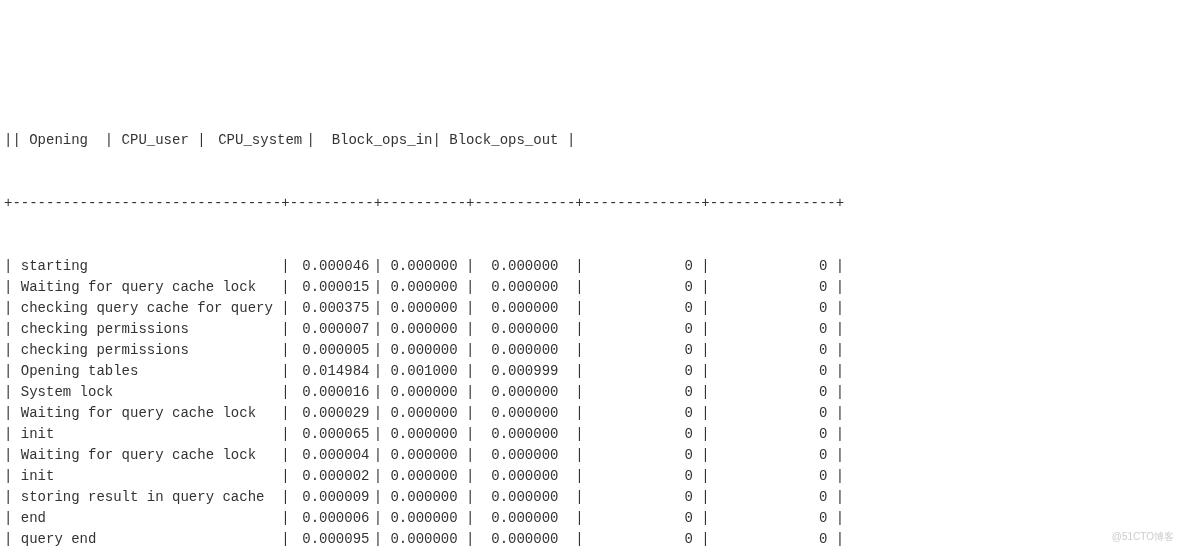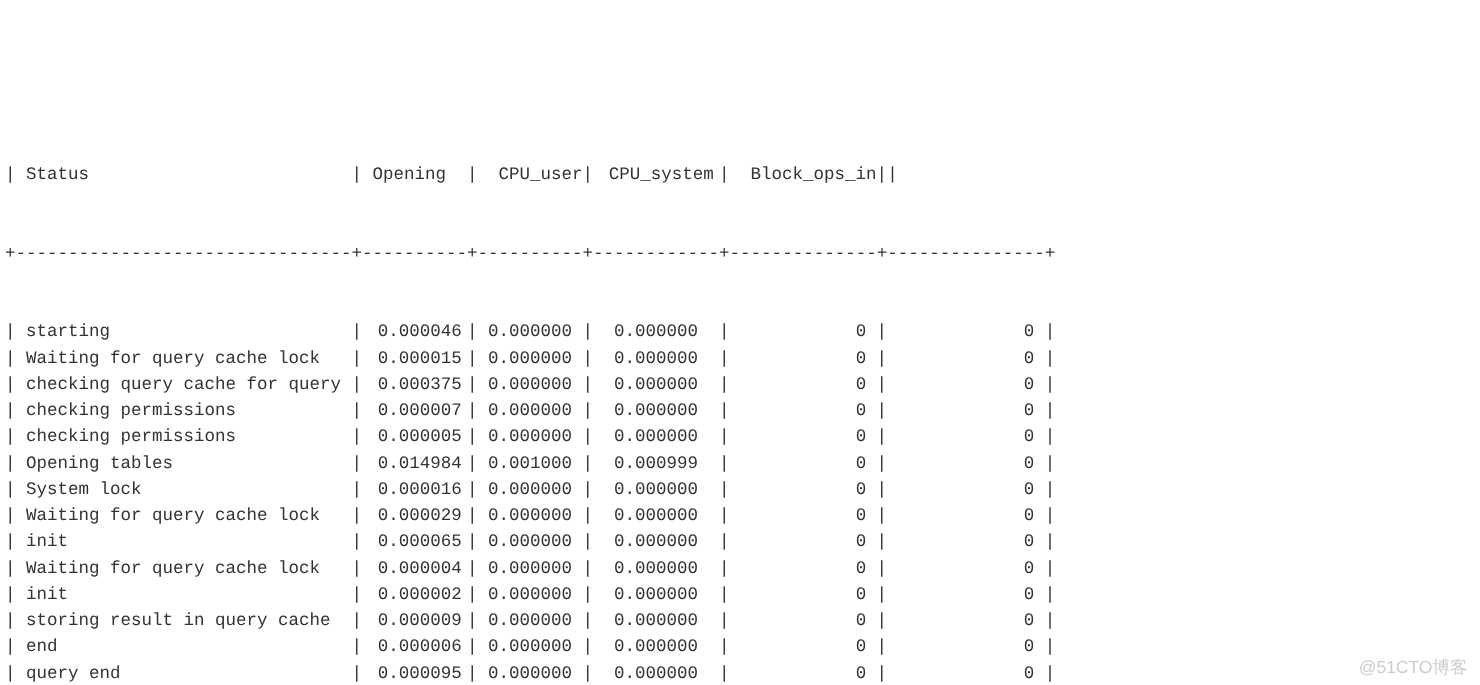--- a/index.html
+++ b/index.html
@@ -26,55 +26,55 @@
       color: #333;
     }
     .c-status { width: 32ch; padding-left: 1ch; }
     .c-duration { width: 10ch; text-align: center; padding-left: 1ch; }
     .c-cpu-user { width: 10ch; text-align: left; padding-left: 1ch; }
     .c-cpu-system { width: 12ch; text-align: center; }
     .c-block-in { width: 14ch; text-align: right; padding-right: 1ch; }
     .c-block-out { width: 15ch; text-align: right; padding-right: 1ch; }
     .h-status { width: 32ch; padding-left: 1ch; }
     .h-duration { width: 10ch; text-align: left; padding-left: 1ch; }
-    .h-cpu-user { width: 10ch; text-align: right; padding-left: 1ch; font-family: Liberation Mono, monospace; }
+    .h-cpu-user { width: 10ch; text-align: left; padding-left: 1ch; font-family: Liberation Mono, monospace; }
     .h-cpu-system { width: 12ch; text-align: center; padding-left: 1ch; }
     .h-block-in { width: 14ch; text-align: right; padding-left: 1ch; font-family: Liberation Mono, monospace; }
     .h-block-out { width: 15ch; text-align: left; padding-left: 1ch; }
     .divider {
       color: #333;
       letter-spacing: 0;
     }
     .watermark {
       position: absolute;
       right: 10px;
       bottom: 4px;
-      font-size: 14px;
+      font-size: 10px;
       color: #ccc;
       font-family: sans-serif;
     }
   </style>
 </head>
 <body>
 
 
 
 <div>
   <div class="row">
     <span class="sep">|</span>
-    <span class="cell h-status">Status</span>
     <span class="sep">|</span>
     <span class="cell h-duration">Opening</span>
     <span class="sep">|</span>
     <span class="cell h-cpu-user">CPU_user</span>
     <span class="sep">|</span>
     <span class="cell h-cpu-system">CPU_system</span>
     <span class="sep">|</span>
     <span class="cell h-block-in">Block_ops_in</span>
     <span class="sep">|</span>
+    <span class="cell h-block-out">Block_ops_out</span>
     <span class="sep">|</span>
   </div>
   <div class="divider" id="divider-top">+--------------------------------+----------+----------+------------+--------------+---------------+</div>
   <div id="rows-container"><div class="row"><span class="sep">|</span><span class="cell c-status">starting</span><span class="sep">|</span><span class="cell c-duration">0.000046</span><span class="sep">|</span><span class="cell c-cpu-user">0.000000</span><span class="sep">|</span><span class="cell c-cpu-system">0.000000</span><span class="sep">|</span><span class="cell c-block-in">0</span><span class="sep">|</span><span class="cell c-block-out">0</span><span class="sep">|</span></div><div class="row"><span class="sep">|</span><span class="cell c-status">Waiting for query cache lock</span><span class="sep">|</span><span class="cell c-duration">0.000015</span><span class="sep">|</span><span class="cell c-cpu-user">0.000000</span><span class="sep">|</span><span class="cell c-cpu-system">0.000000</span><span class="sep">|</span><span class="cell c-block-in">0</span><span class="sep">|</span><span class="cell c-block-out">0</span><span class="sep">|</span></div><div class="row"><span class="sep">|</span><span class="cell c-status">checking query cache for query</span><span class="sep">|</span><span class="cell c-duration">0.000375</span><span class="sep">|</span><span class="cell c-cpu-user">0.000000</span><span class="sep">|</span><span class="cell c-cpu-system">0.000000</span><span class="sep">|</span><span class="cell c-block-in">0</span><span class="sep">|</span><span class="cell c-block-out">0</span><span class="sep">|</span></div><div class="row"><span class="sep">|</span><span class="cell c-status">checking permissions</span><span class="sep">|</span><span class="cell c-duration">0.000007</span><span class="sep">|</span><span class="cell c-cpu-user">0.000000</span><span class="sep">|</span><span class="cell c-cpu-system">0.000000</span><span class="sep">|</span><span class="cell c-block-in">0</span><span class="sep">|</span><span class="cell c-block-out">0</span><span class="sep">|</span></div><div class="row"><span class="sep">|</span><span class="cell c-status">checking permissions</span><span class="sep">|</span><span class="cell c-duration">0.000005</span><span class="sep">|</span><span class="cell c-cpu-user">0.000000</span><span class="sep">|</span><span class="cell c-cpu-system">0.000000</span><span class="sep">|</span><span class="cell c-block-in">0</span><span class="sep">|</span><span class="cell c-block-out">0</span><span class="sep">|</span></div><div class="row"><span class="sep">|</span><span class="cell c-status">Opening tables</span><span class="sep">|</span><span class="cell c-duration">0.014984</span><span class="sep">|</span><span class="cell c-cpu-user">0.001000</span><span class="sep">|</span><span class="cell c-cpu-system">0.000999</span><span class="sep">|</span><span class="cell c-block-in">0</span><span class="sep">|</span><span class="cell c-block-out">0</span><span class="sep">|</span></div><div class="row"><span class="sep">|</span><span class="cell c-status">System lock</span><span class="sep">|</span><span class="cell c-duration">0.000016</span><span class="sep">|</span><span class="cell c-cpu-user">0.000000</span><span class="sep">|</span><span class="cell c-cpu-system">0.000000</span><span class="sep">|</span><span class="cell c-block-in">0</span><span class="sep">|</span><span class="cell c-block-out">0</span><span class="sep">|</span></div><div class="row"><span class="sep">|</span><span class="cell c-status">Waiting for query cache lock</span><span class="sep">|</span><span class="cell c-duration">0.000029</span><span class="sep">|</span><span class="cell c-cpu-user">0.000000</span><span class="sep">|</span><span class="cell c-cpu-system">0.000000</span><span class="sep">|</span><span class="cell c-block-in">0</span><span class="sep">|</span><span class="cell c-block-out">0</span><span class="sep">|</span></div><div class="row"><span class="sep">|</span><span class="cell c-status">init</span><span class="sep">|</span><span class="cell c-duration">0.000065</span><span class="sep">|</span><span class="cell c-cpu-user">0.000000</span><span class="sep">|</span><span class="cell c-cpu-system">0.000000</span><span class="sep">|</span><span class="cell c-block-in">0</span><span class="sep">|</span><span class="cell c-block-out">0</span><span class="sep">|</span></div><div class="row"><span class="sep">|</span><span class="cell c-status">Waiting for query cache lock</span><span class="sep">|</span><span class="cell c-duration">0.000004</span><span class="sep">|</span><span class="cell c-cpu-user">0.000000</span><span class="sep">|</span><span class="cell c-cpu-system">0.000000</span><span class="sep">|</span><span class="cell c-block-in">0</span><span class="sep">|</span><span class="cell c-block-out">0</span><span class="sep">|</span></div><div class="row"><span class="sep">|</span><span class="cell c-status">init</span><span class="sep">|</span><span class="cell c-duration">0.000002</span><span class="sep">|</span><span class="cell c-cpu-user">0.000000</span><span class="sep">|</span><span class="cell c-cpu-system">0.000000</span><span class="sep">|</span><span class="cell c-block-in">0</span><span class="sep">|</span><span class="cell c-block-out">0</span><span class="sep">|</span></div><div class="row"><span class="sep">|</span><span class="cell c-status">storing result in query cache</span><span class="sep">|</span><span class="cell c-duration">0.000009</span><span class="sep">|</span><span class="cell c-cpu-user">0.000000</span><span class="sep">|</span><span class="cell c-cpu-system">0.000000</span><span class="sep">|</span><span class="cell c-block-in">0</span><span class="sep">|</span><span class="cell c-block-out">0</span><span class="sep">|</span></div><div class="row"><span class="sep">|</span><span class="cell c-status">end</span><span class="sep">|</span><span class="cell c-duration">0.000006</span><span class="sep">|</span><span class="cell c-cpu-user">0.000000</span><span class="sep">|</span><span class="cell c-cpu-system">0.000000</span><span class="sep">|</span><span class="cell c-block-in">0</span><span class="sep">|</span><span class="cell c-block-out">0</span><span class="sep">|</span></div><div class="row"><span class="sep">|</span><span class="cell c-status">query end</span><span class="sep">|</span><span class="cell c-duration">0.000095</span><span class="sep">|</span><span class="cell c-cpu-user">0.000000</span><span class="sep">|</span><span class="cell c-cpu-system">0.000000</span><span class="sep">|</span><span class="cell c-block-in">0</span><span class="sep">|</span><span class="cell c-block-out">0</span><span class="sep">|</span></div></div>
   
 </div>
 <div class="watermark">@51CTO博客</div>
 
 
 

